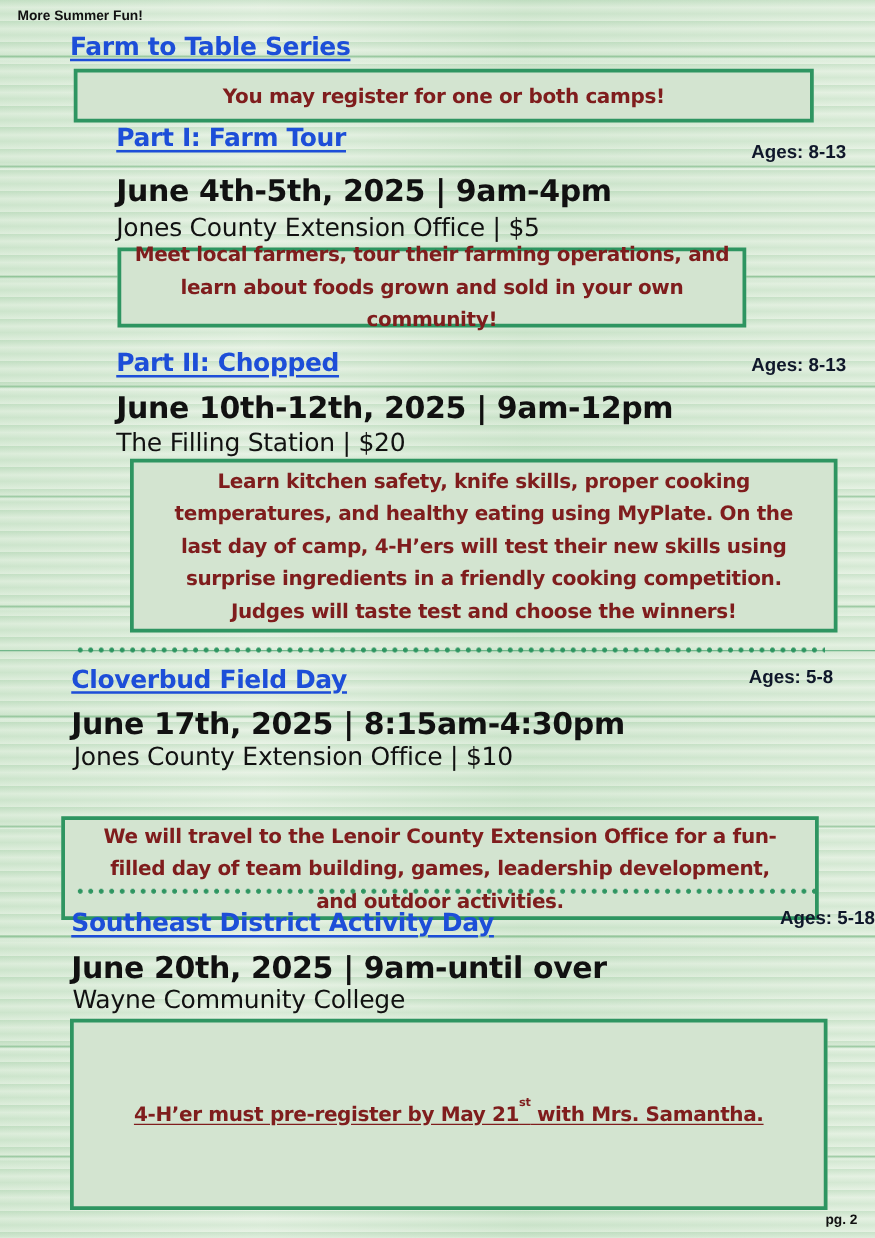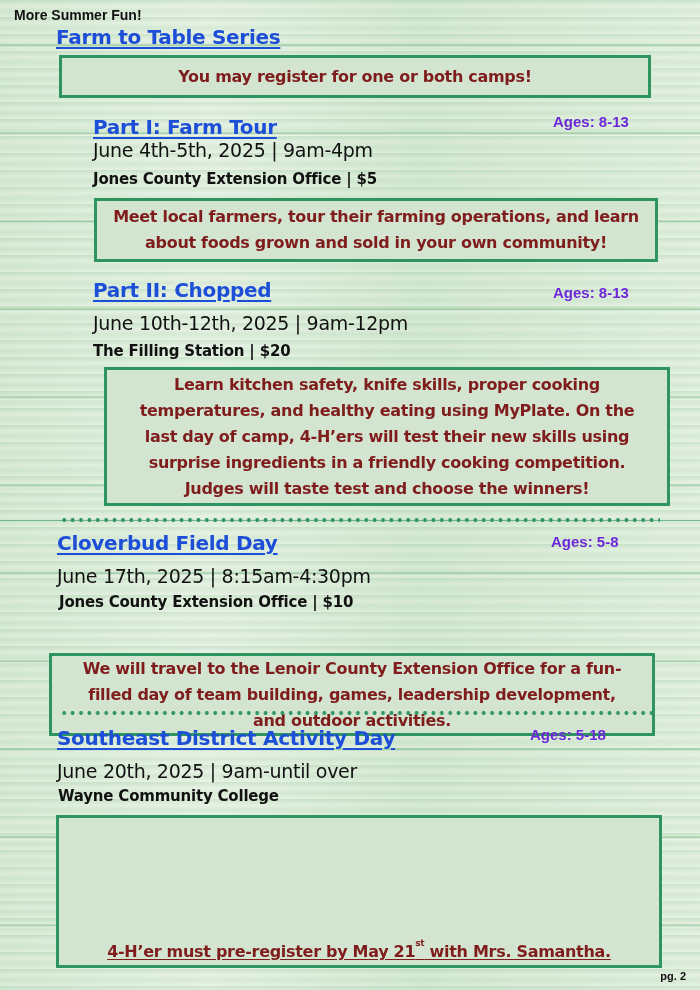--- a/index.html
+++ b/index.html
@@ -16,44 +16,44 @@
           rgba(255,255,255,0.0) 49px, rgba(255,255,255,0.0) 88px),
         repeating-linear-gradient(180deg,
           rgba(160,205,165,0.35) 0px, rgba(235,245,233,0.35) 6px,
           rgba(190,222,192,0.35) 11px, rgba(240,248,238,0.35) 17px),
         linear-gradient(90deg, #d4e8d2 0%, #e6f1e3 30%, #cfe5cd 60%, #e2efdf 100%);
     }
     .abs { position: absolute; }
     .tag {
       left: 14px; top: 7px;
       font-family: "Liberation Sans", sans-serif;
-      font-weight: 700; font-size: 14px; color: #111;
+      font-weight: 700; font-size: 11px; color: #111;
     }
     .page-no {
       right: 14px; bottom: 8px;
       font-family: "Liberation Sans", sans-serif;
       font-weight: 700; font-size: 11px;
     }
     .title {
       font-family: "DejaVu Sans", sans-serif;
       font-weight: 700; text-decoration: underline;
       text-decoration-thickness: 2px; text-underline-offset: 3px;
       color: #1d4ed8; white-space: nowrap; letter-spacing: -0.3px;
     }
     .t-main { font-size: 20px; }
     .t-sub { font-size: 20px; }
     .date {
-      font-weight: 400; font-size: 19px; white-space: nowrap; letter-spacing: -0.3px;
+      font-weight: 700; font-size: 24px; white-space: nowrap; letter-spacing: -0.3px;
     }
     .loc {
-      font-weight: 700; font-size: 15px; white-space: nowrap; letter-spacing: -0.2px; text-align: right;
+      font-weight: 400; font-size: 20px; white-space: nowrap; letter-spacing: -0.2px; text-align: right;
     }
     .ages {
       font-family: "Liberation Sans", sans-serif;
-      font-weight: 700; font-size: 15px; white-space: nowrap; color: #6d28d9;
+      font-weight: 700; font-size: 15px; white-space: nowrap; color: #0f172a; margin-left: 48px;
     }
     .box {
       background: #d3e4d0;
       border: 3px solid #2e9561;
       display: flex; align-items: center; justify-content: center;
       text-align: center;
       font-weight: 700; color: #7f1d1d;
       letter-spacing: -0.3px;
     }
     .box p { font-size: 16px; line-height: 26px; }
@@ -72,25 +72,25 @@
 <body>
 
 <div class="abs tag">More Summer Fun!</div>
 
 <div class="abs title t-main" style="left:56px; top:25px;">Farm to Table Series</div>
 
 <div class="abs box" style="left:59px; top:55px; width:592px; height:43px;">
   <p class="reg">You may register for one or both camps!</p>
 </div>
 
-<div class="abs title t-sub" style="left:93px; top:115px;text-align:center;">Part I: Farm Tour</div>
+<div class="abs title t-sub" style="left:93px; top:98px;text-align:center;">Part I: Farm Tour</div>
 <div class="abs ages" style="left:553px; top:113px;">Ages: 8-13</div>
 <div class="abs date" style="left:93px; top:139px;">June 4th-5th, 2025 | 9am-4pm</div>
 <div class="abs loc" style="left:93px; top:170px;">Jones County Extension Office | $5</div>
-<div class="abs box" style="left:94px; top:198px; width:564px; height:64px;">
+<div class="abs box" style="left:94px; top:198px; width:503px; height:64px;">
   <p style="padding:0 8px;">Meet local farmers, tour their farming operations, and learn about foods grown and sold in your own community!</p>
 </div>
 
 <div class="abs title t-sub" style="left:93px; top:278px;">Part II: Chopped</div>
 <div class="abs ages" style="left:553px; top:284px;">Ages: 8-13</div>
 <div class="abs date" style="left:93px; top:312px;">June 10th-12th, 2025 | 9am-12pm</div>
 <div class="abs loc" style="left:93px; top:342px;">The Filling Station | $20</div>
 <div class="abs box" style="left:89px; top:367px; width:566px; height:139px;margin-left:15px;">
   <p style="padding:0 18px;">Learn kitchen safety, knife skills, proper cooking temperatures, and healthy eating using MyPlate. On the last day of camp, 4-H’ers will test their new skills using surprise ingredients in a friendly cooking competition. Judges will taste test and choose the winners!</p>
 </div>
@@ -102,22 +102,22 @@
 <div class="abs ages" style="left:551px; top:533px;">Ages: 5-8</div>
 <div class="abs date" style="left:57px; top:565px;">June 17th, 2025 | 8:15am-4:30pm</div>
 <div class="abs loc" style="left:59px; top:593px;">Jones County Extension Office | $10</div>
 <div class="abs box" style="left:49px; top:616px; width:606px; height:83px;margin-top:37px;">
   <p style="padding:0 24px;">We will travel to the Lenoir County Extension Office for a fun-filled day of team building, games, leadership development, and outdoor activities.</p>
 </div>
 
 <div class="abs dots" style="left:60px; top:711px; width:594px;"></div>
 
 <div class="abs title t-sub" style="left:57px; top:726px;">Southeast District Activity Day</div>
-<div class="abs ages" style="left:530px; top:726px;">Ages: 5-18</div>
+<div class="abs ages" style="left:576px; top:726px;">Ages: 5-18</div>
 <div class="abs date" style="left:57px; top:760px;">June 20th, 2025 | 9am-until over</div>
 <div class="abs loc" style="left:58px; top:787px;">Wayne Community College</div>
-<div class="abs box" style="left:56px; top:815px; width:606px; height:153px;align-items:flex-end;">
+<div class="abs box" style="left:56px; top:815px; width:606px; height:153px;">
   <div style="padding:0 12px;">
     <p><span class="u"><span>4-H’er must pre-register by May 21</span><sup>st</sup><span> with Mrs. Samantha.</span></span></p>
   </div>
 </div>
 
 <div class="abs page-no">pg. 2</div>
 
 </body></html>

